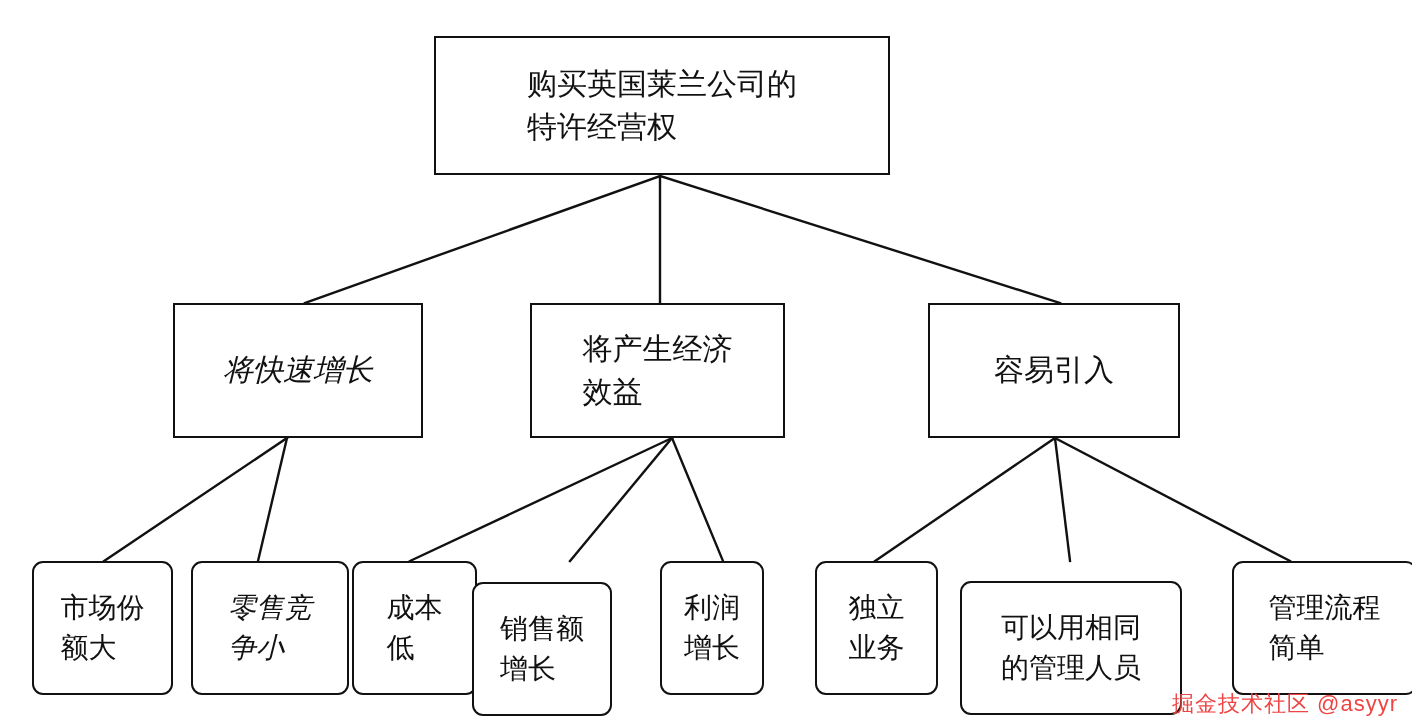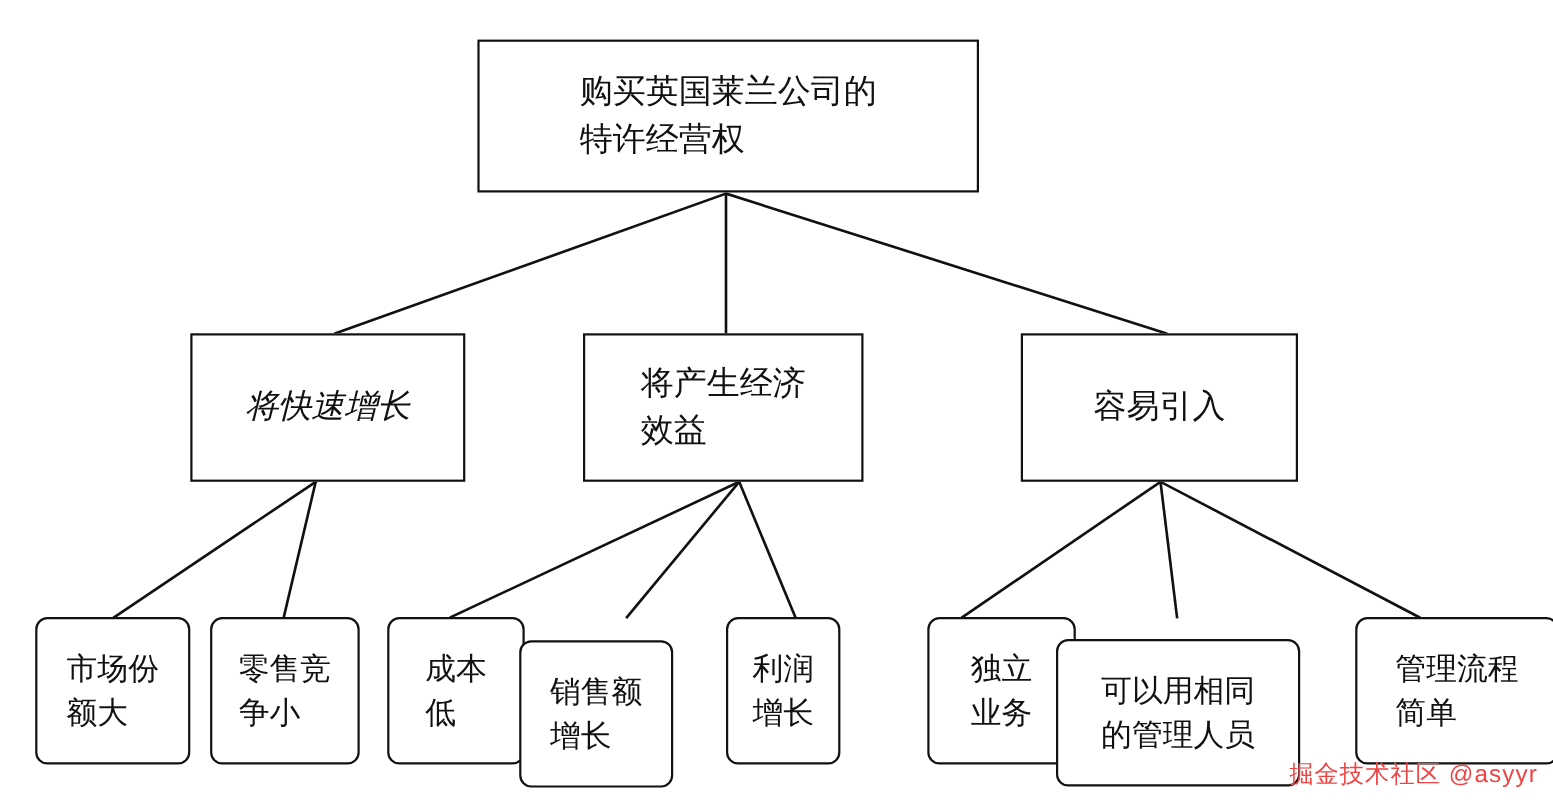--- a/index.html
+++ b/index.html
@@ -60,25 +60,25 @@
   .node-mid-2 { left: 530px; width: 255px; }
   .node-mid-3 { left: 928px; width: 252px; }
 
   .node-leaf {
     top: 561px;
     height: 134px;
     font-size: 28px;
     border-radius: 11px;
   }
   .leaf-1 { left: 32px;   width: 141px; }
-  .leaf-2 { left: 191px;  width: 136px; }
+  .leaf-2 { left: 191px;  width: 158px; font-style: italic; }
   .leaf-3 { left: 352px;  width: 125px; }
   .leaf-4 { left: 472px;  width: 140px; margin-top: 21px; }
   .leaf-5 { left: 660px;  width: 104px; }
-  .leaf-6 { left: 843px;  width: 135px; }
+  .leaf-6 { left: 815px;  width: 123px; }
   .leaf-7 { left: 960px;  width: 222px; margin-top: 20px; }
   .leaf-8 { left: 1205px; width: 185px; margin-left: 27px; }
 
   .watermark {
     position: absolute;
     right: 14px;
     bottom: 8px;
     font-size: 22px;
     color: #ef4444;
     letter-spacing: 1px;

